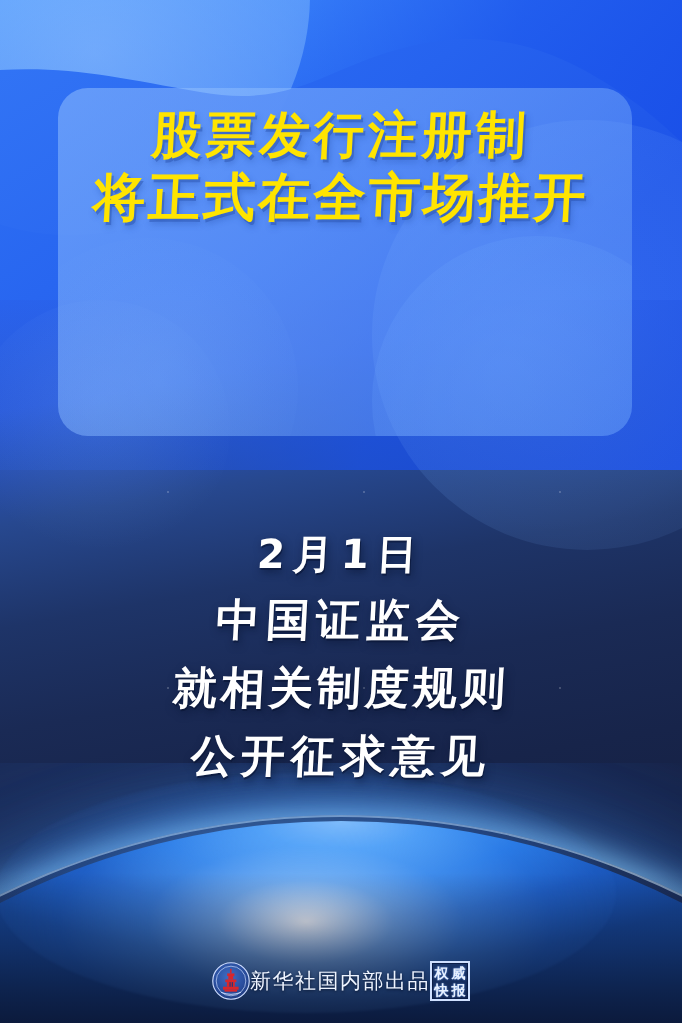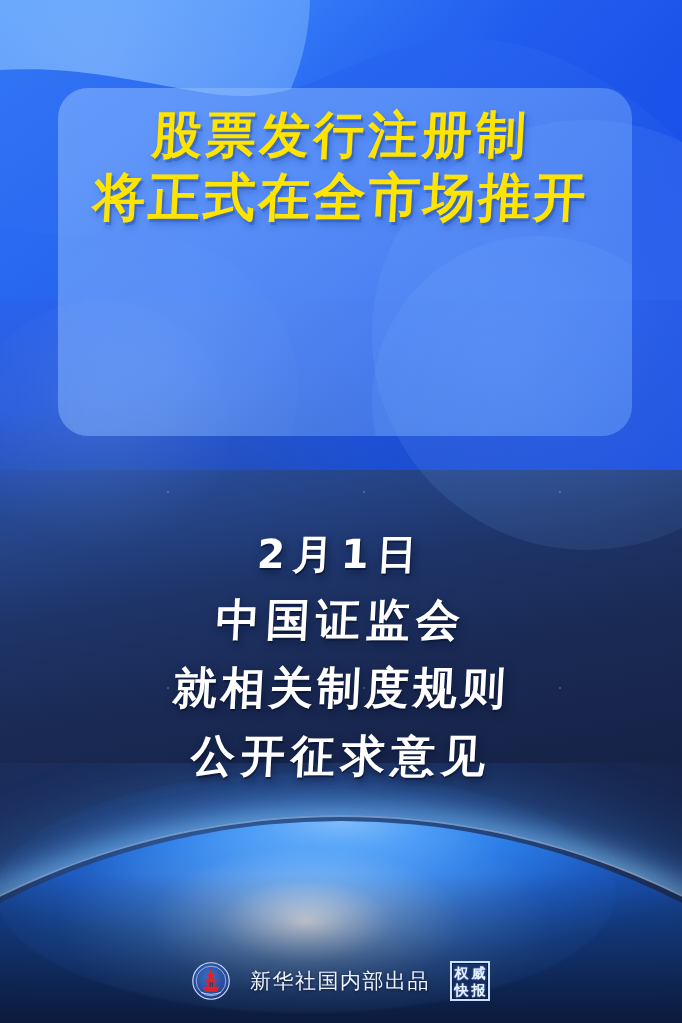--- a/index.html
+++ b/index.html
@@ -311,21 +311,21 @@
   
   .footer {
     position: absolute;
     left: 0;
     right: 0;
     bottom: 18px;
     height: 48px;
     display: flex;
     align-items: center;
     justify-content: center;
-    gap: 20px;
+    gap: 0;
     z-index: 5;
   }
   .xinhua-logo {
     width: 38px;
     height: 38px;
     flex: 0 0 auto;
     display: block;
   }
   .footer-label {
     font-family: "DejaVu Sans", "Liberation Sans", sans-serif;

